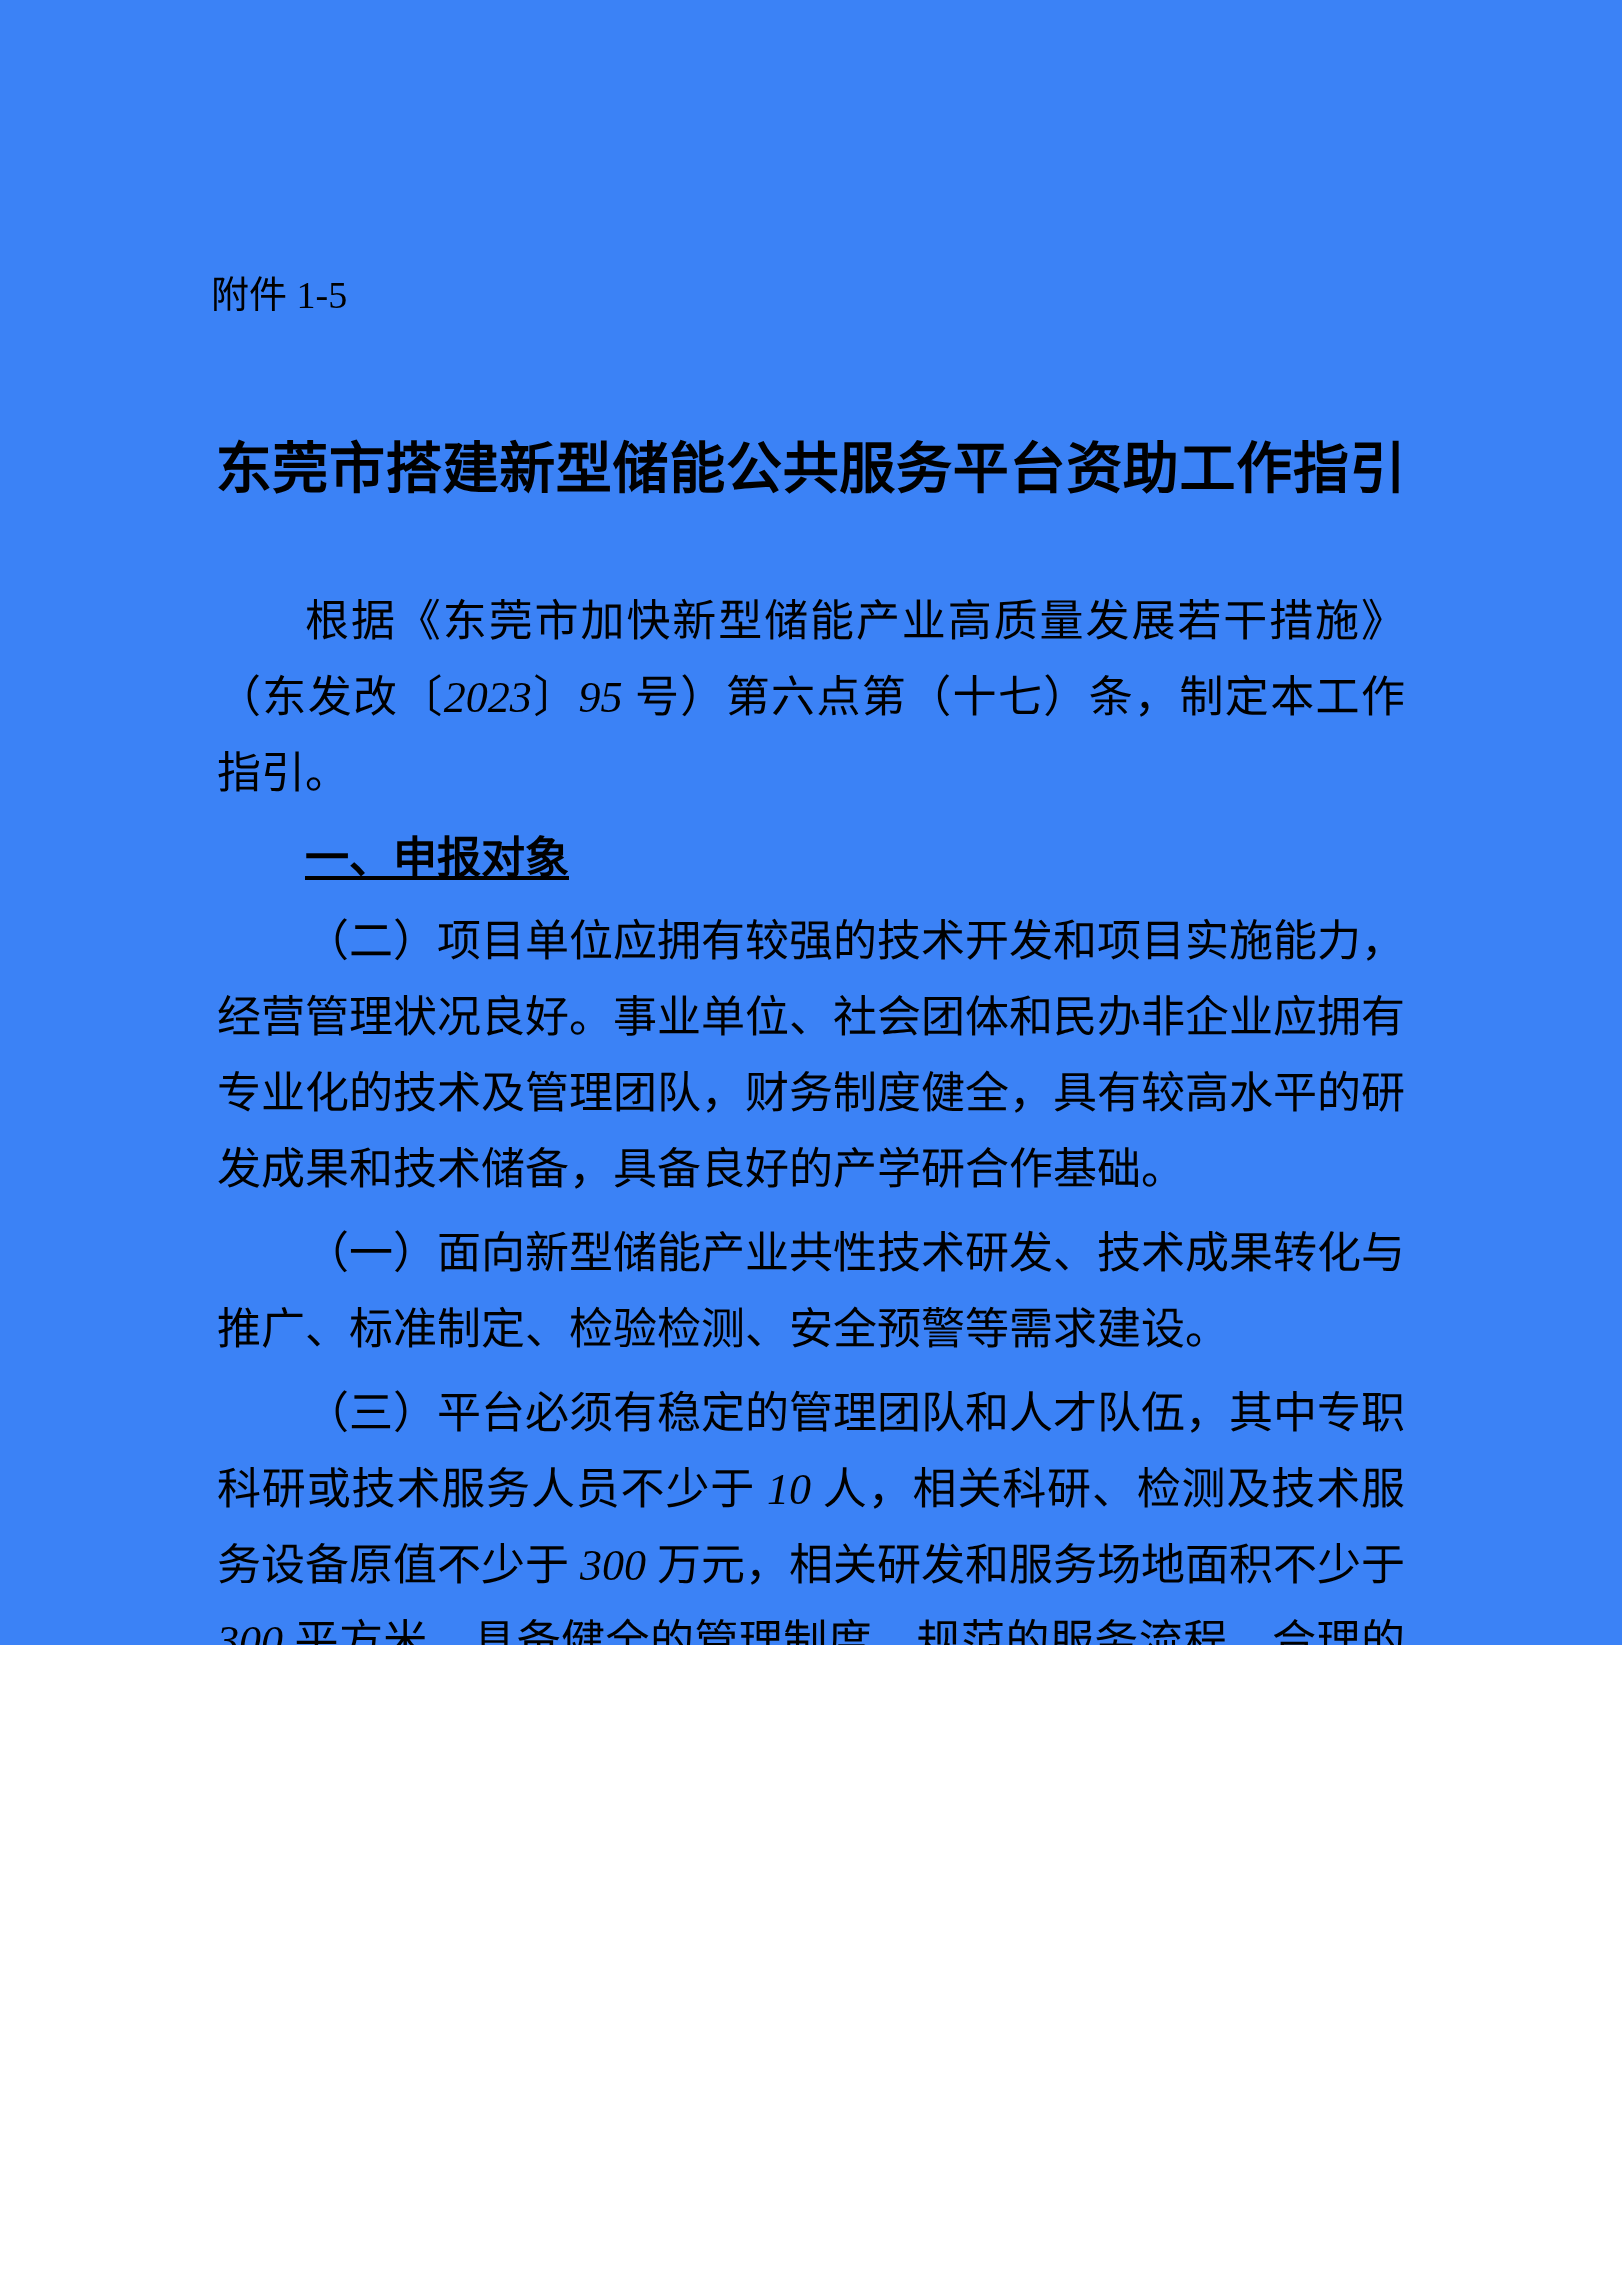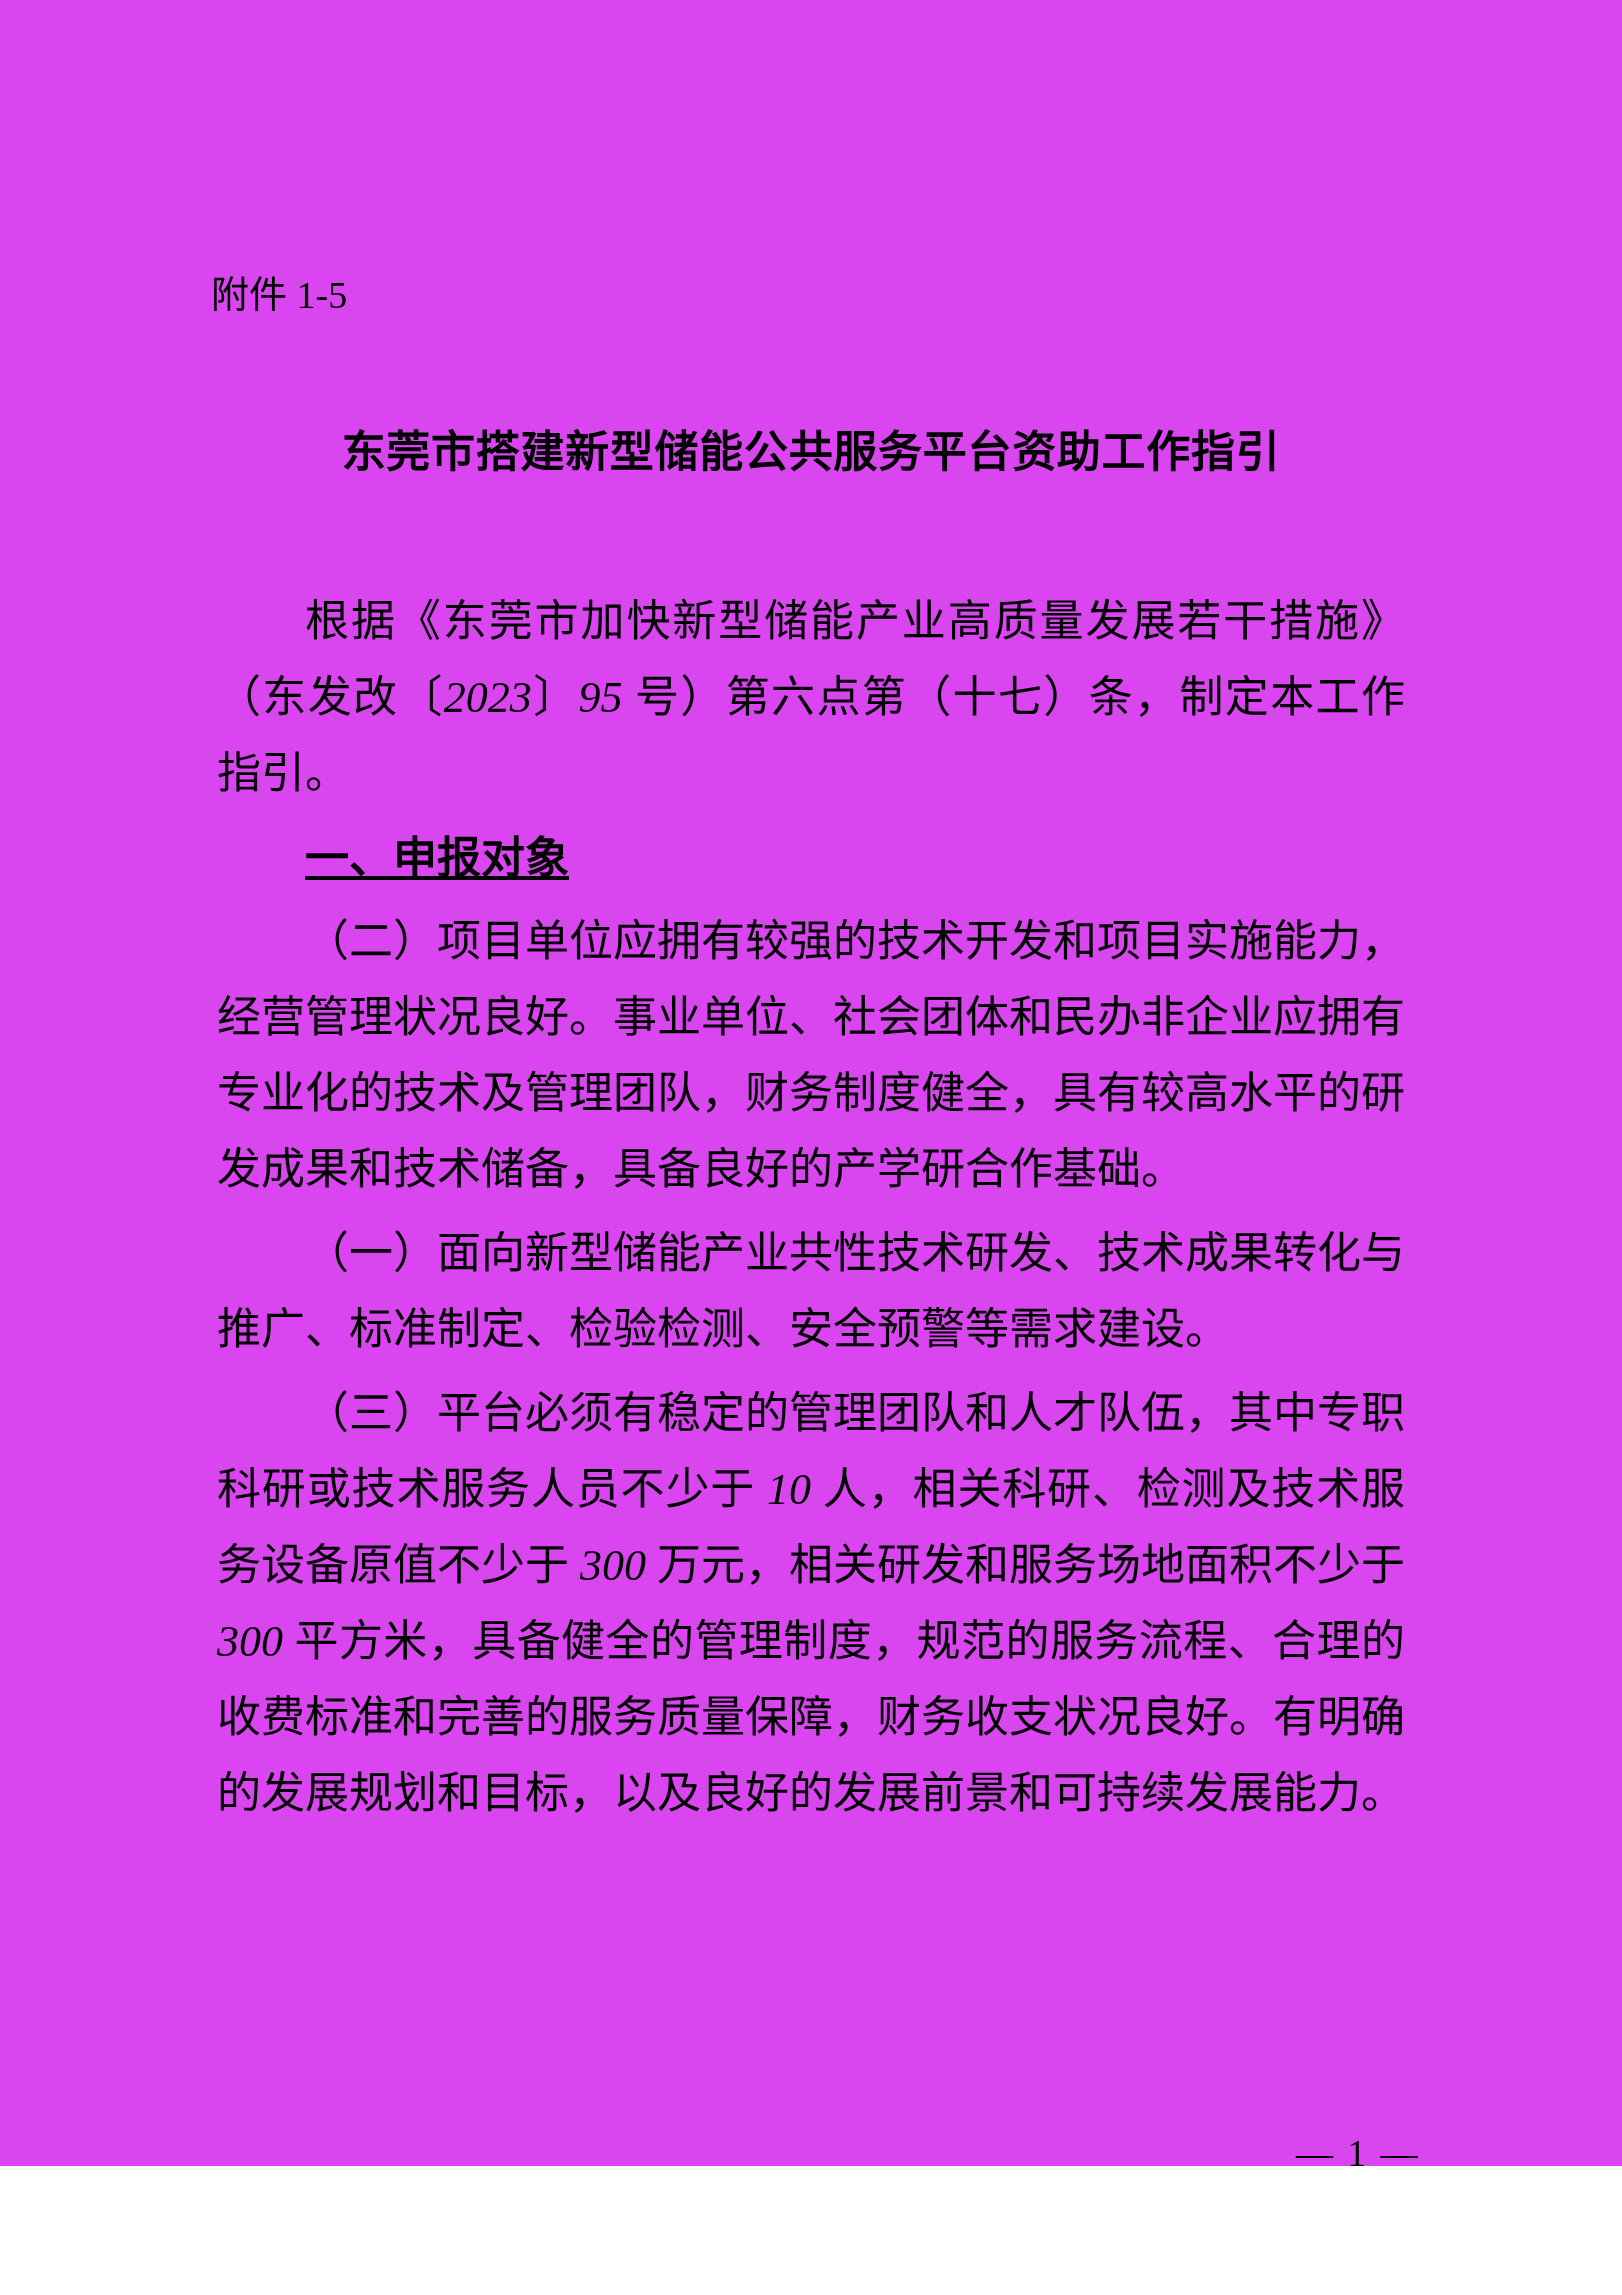--- a/index.html
+++ b/index.html
@@ -3,40 +3,40 @@
 <meta charset="utf-8">
 <style>
   html, body {
     margin: 0;
     padding: 0;
     background: #ffffff;
   }
   .page {
     position: relative;
     width: 1623px;
-    height: 2166px;
-    background: #d946ef;
+    height: 1645px;
+    background: #3b82f6;
     color: #000000;
     font-family: "Liberation Serif", "DejaVu Serif", serif;
     overflow: hidden;
   }
   .attachment-label {
     position: absolute;
     left: 211px;
     top: 274px;
     font-size: 38px;
     line-height: 1.15;
     white-space: nowrap;
   }
   .doc-title {
     position: absolute;
     left: 209px;
     top: 398px;
     width: 1204px;
-    font-size: 44px;
+    font-size: 56px;
     font-weight: bold;
     line-height: 1.2;
     text-align: center;
     letter-spacing: 0.7px;
     white-space: nowrap;
     font-family: "Liberation Serif", "DejaVu Serif", serif;
   }
   .doc-body {
     position: absolute;
     left: 209px;

